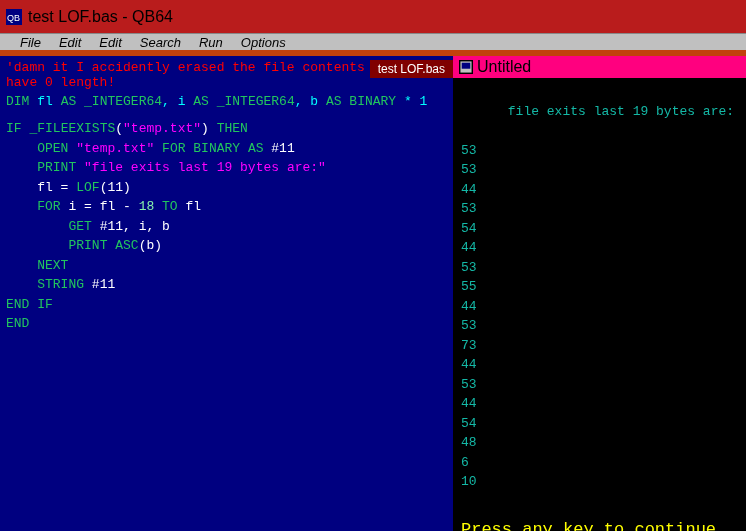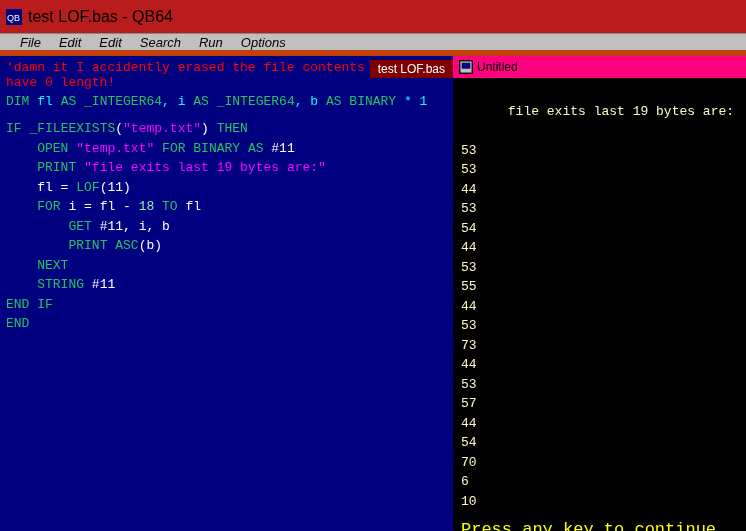--- a/index.html
+++ b/index.html
@@ -124,28 +124,28 @@
       height: 14px;
       background: #c0c0c0;
       border: 1px solid #000;
       display: flex;
       align-items: center;
       justify-content: center;
       font-size: 9px;
     }
     #output-title-text {
       color: #000;
-      font-size: 12px;
+      font-size: 16px;
       font-family: Arial, sans-serif;
     }
 
     #output-content {
       flex: 1;
       background: #000000;
-      color: #fef9c3;
+      color: #14b8a6;
       padding: 4px 8px;
       font-size: 13px;
       line-height: 1.5;
       white-space: pre;
       overflow: hidden;
     }
 
     #output-footer {
       background: #000000;
       color: #ffff00;
@@ -207,19 +207,19 @@
           <rect width="14" height="14" fill="#c0c0c0" stroke="#000" stroke-width="1"></rect>
           <rect x="2" y="2" width="10" height="7" fill="#000080"></rect>
           <rect x="2" y="10" width="10" height="2" fill="#c0c0c0"></rect>
         </svg>
       </div>
       <span id="output-title-text">Untitled</span>
     </div>
 
     <div id="output-content">
       <span>file exits last 19 bytes are:</span>
-      <div id="output-values"><div>53</div><div>53</div><div>44</div><div>53</div><div>54</div><div>44</div><div>53</div><div>55</div><div>44</div><div>53</div><div>73</div><div>44</div><div>53</div><div>57</div><div>44</div><div>54</div><div>70</div><div>6</div><div>10</div></div>
+      <div id="output-values"><div>53</div><div>53</div><div>44</div><div>53</div><div>54</div><div>44</div><div>53</div><div>55</div><div>44</div><div>53</div><div>73</div><div>44</div><div>53</div><div>44</div><div>54</div><div>48</div><div>6</div><div>10</div></div>
     </div>
 
     <div id="output-footer">Press any key to continue</div>
   </div>
 
 </div>
 
 </body></html>

